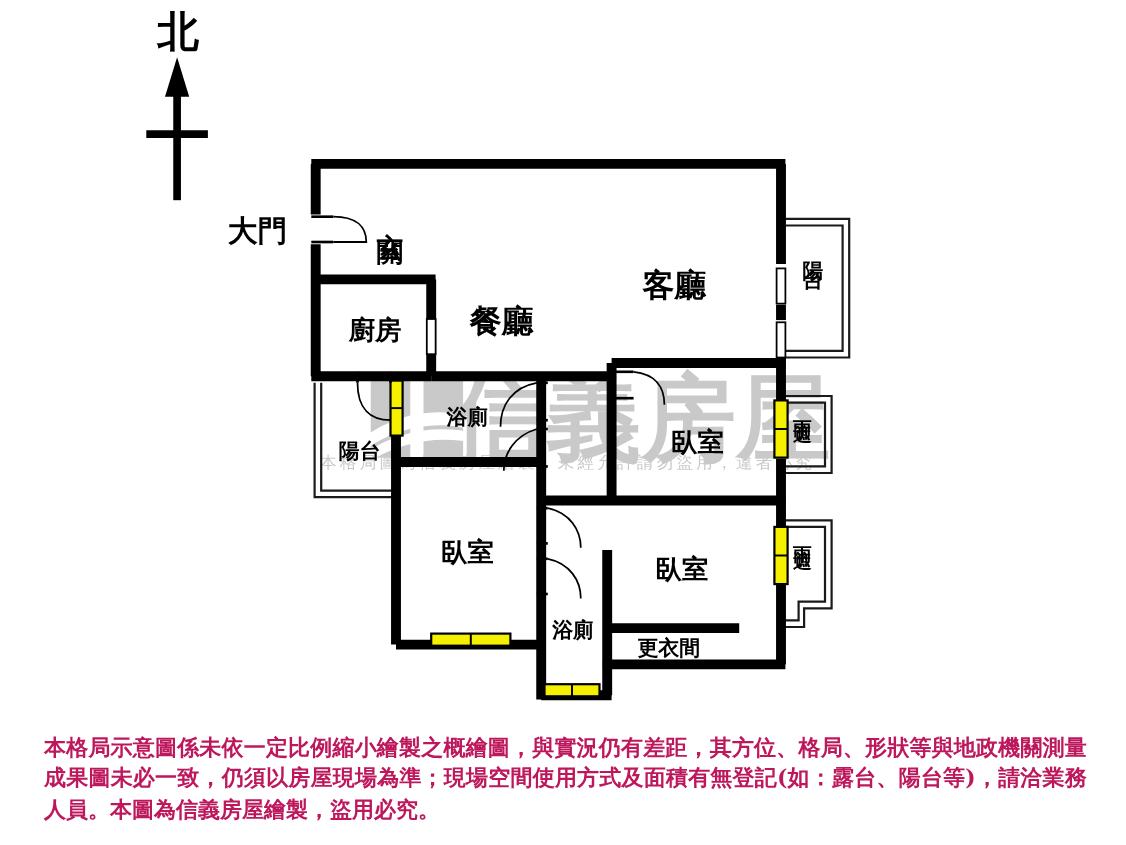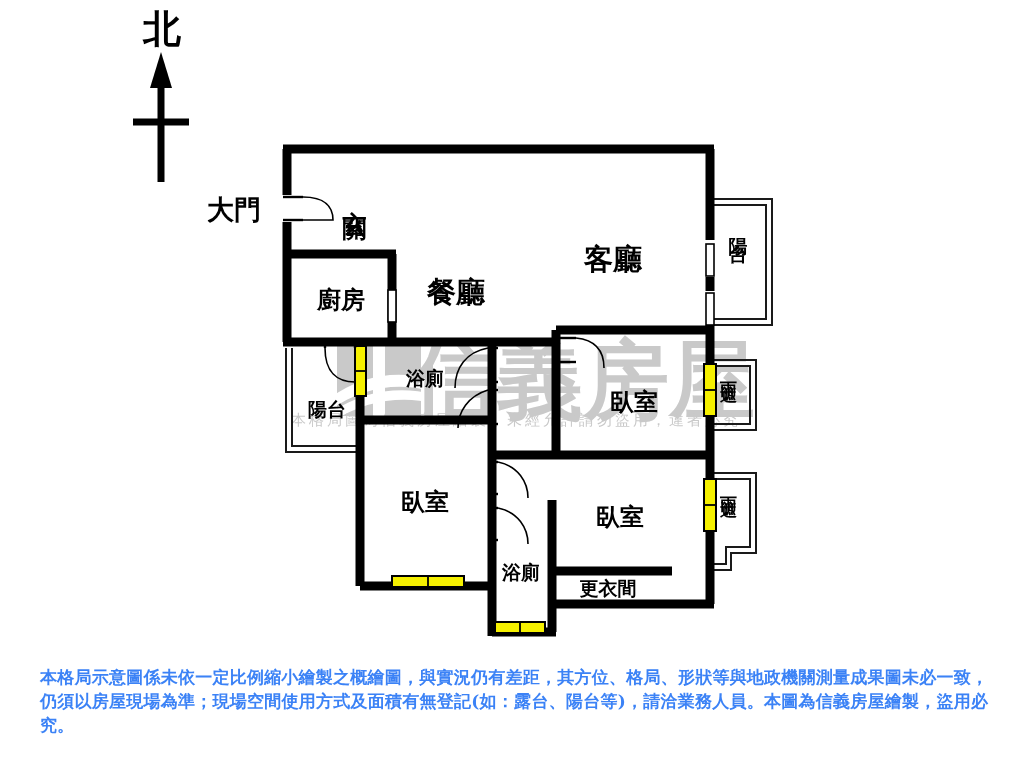--- a/index.html
+++ b/index.html
@@ -64,24 +64,24 @@
   }
   .wm-big { font-size: 86px; font-weight: 700; }
   .wm-small { font-size: 15px; letter-spacing: 3px; }
   .wm-logo { fill: #c9c9c9; }
   #footer-note {
     position: absolute;
     left: 40px;
     top: 665px;
     width: 948px;
     font-family: "DejaVu Serif", "Liberation Serif", serif;
-    font-size: 17px;
+    font-size: 20px;
     font-weight: 700;
     line-height: 1.42;
-    color: #3b82f6;
+    color: #be185d;
     letter-spacing: 0px;
     text-align: justify;
   }
 </style>
 </head>
 <body>
 
 <div id="plan-root">
 
   <svg class="plan-svg" viewBox="0 0 1024 768" xmlns="http://www.w3.org/2000/svg">

